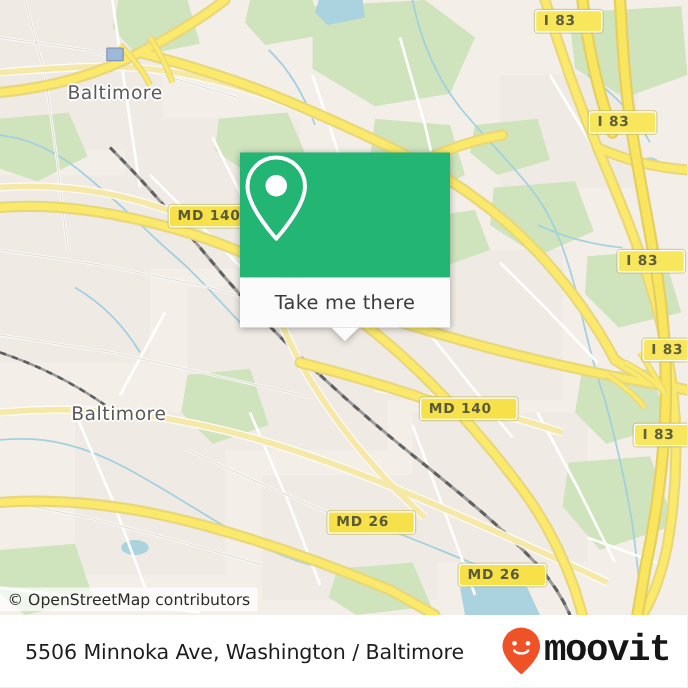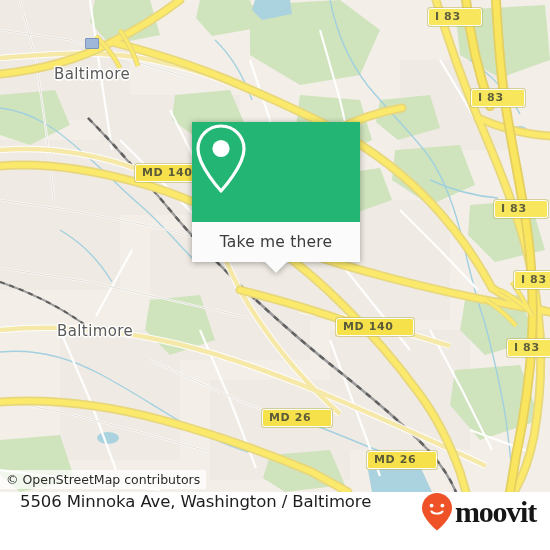--- a/index.html
+++ b/index.html
@@ -86,37 +86,37 @@
     width:0;height:0;
     border-left:11px solid transparent;
     border-right:11px solid transparent;
     border-top:11px solid #fbfbfb;
   }
 
   
   #bottombar{
     position:absolute;left:0;top:492px;width:550px;height:58px;
     background:#ffffff;
-    display:flex;align-items:flex-start;
+    display:flex;align-items:center;
     box-sizing:border-box;
     padding:0 14px 0 20px;
   }
   #addr{
     flex:1 1 auto;
     color:#1d1d1d;
     font-family:"DejaVu Sans", sans-serif;
     font-size:16.5px;
     letter-spacing:-.1px;
     white-space:nowrap;
     overflow:hidden;
   }
   #brand{flex:0 0 auto;display:flex;align-items:center;gap:1px;}
   #brand .wordmark{
     color:#161616;
-    font-family:Liberation Serif, serif;
+    font-family:Liberation Mono, monospace;
     font-size:30px;
     font-weight:600;
     letter-spacing:-1.2px;
     line-height:30px;
   }
 </style>
 </head>
 <body>
 
 <div id="app">

